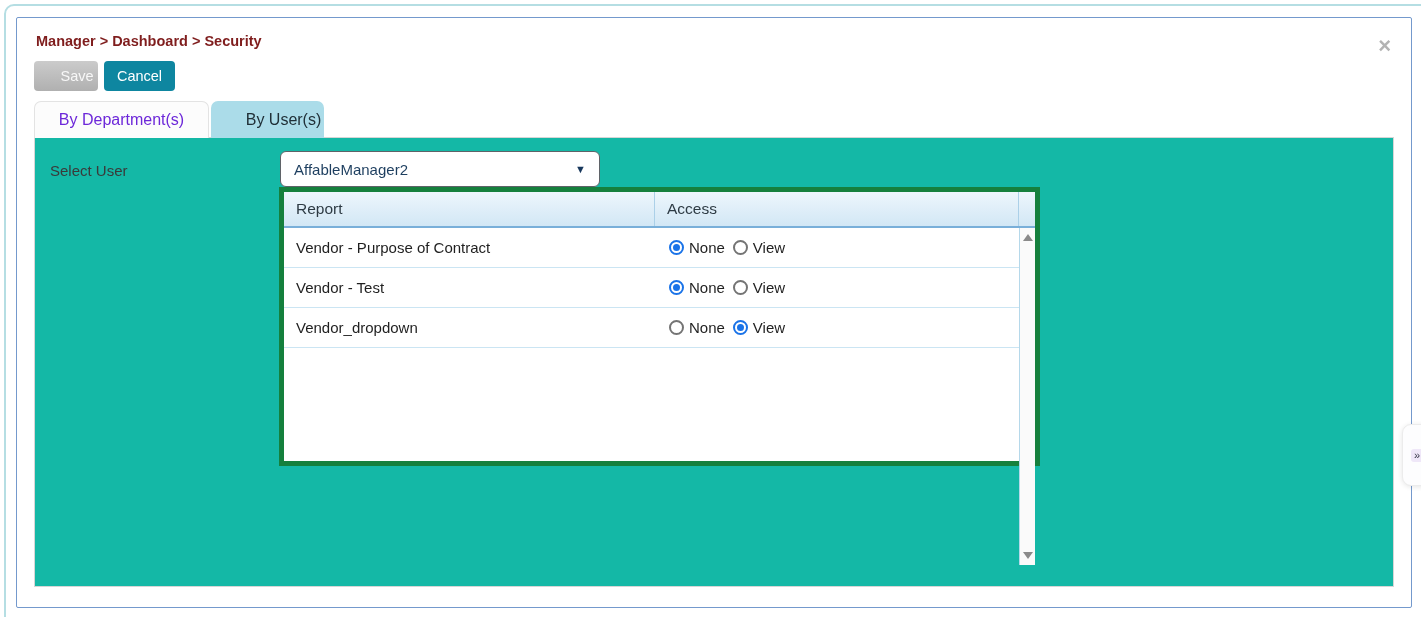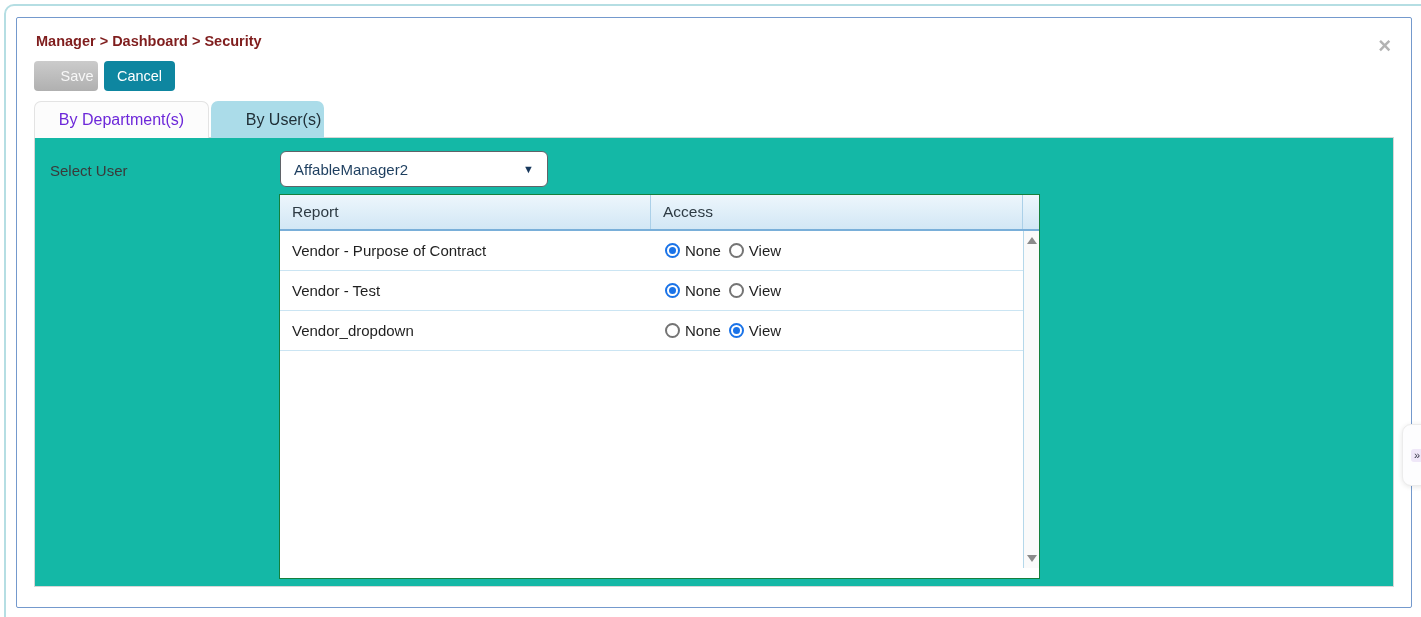--- a/index.html
+++ b/index.html
@@ -36,29 +36,29 @@
     font-size:16px;border-radius:7px 7px 0 0;box-sizing:border-box;cursor:pointer;
   }
   .tab-dept{width:175px;background:#fcfcfc;border:1px solid #e3e3e3;border-bottom:none;color:#6d28d9;}
   .tab-user{width:113px;background:#abdce9;color:#203038;padding-left:32px;}
   .content{
     position:absolute;left:17px;top:119px;width:1360px;height:450px;
     border:1px solid #d6d6d6;background:#14b8a6;box-sizing:border-box;
   }
   .select-user-label{position:absolute;left:15px;top:24px;font-size:15px;color:#3a3a3a;}
   .dropdown{
-    position:absolute;left:245px;top:13px;width:268px;height:34px;
+    position:absolute;left:245px;top:13px;width:320px;height:34px;
     border:1.5px solid #5f6368;border-radius:6px;background:#ffffff;
     display:flex;align-items:center;padding:17px 13px;box-sizing:border-box;cursor:pointer;
   }
   .dropdown .val{flex:1;color:#1d3e5f;font-size:15px;}
   .dropdown .caret{color:#17375c;font-size:11px;}
   .rtable{
-    position:absolute;left:244px;top:56px;width:761px;height:385px;
-    border:1px solid #15803d;box-sizing:border-box;background:#ffffff;
+    position:absolute;left:244px;top:49px;width:761px;height:279px;
+    border:5px solid #15803d;box-sizing:border-box;background:#ffffff;
   }
   .thead{
     display:flex;height:36px;background:linear-gradient(#edf6fc,#d2e7f5);
     border-bottom:2px solid #79afd9;box-sizing:border-box;
   }
   .th{display:flex;align-items:center;padding-left:12px;font-size:15.5px;color:#2e3b44;box-sizing:border-box;}
   .th-report{width:371px;border-right:1px solid #abd0e8;}
   .th-access{flex:1;border-right:1px solid #abd0e8;}
   .th-scroll{width:16px;}
   .tbody{position:relative;height:337px;overflow:hidden;}

